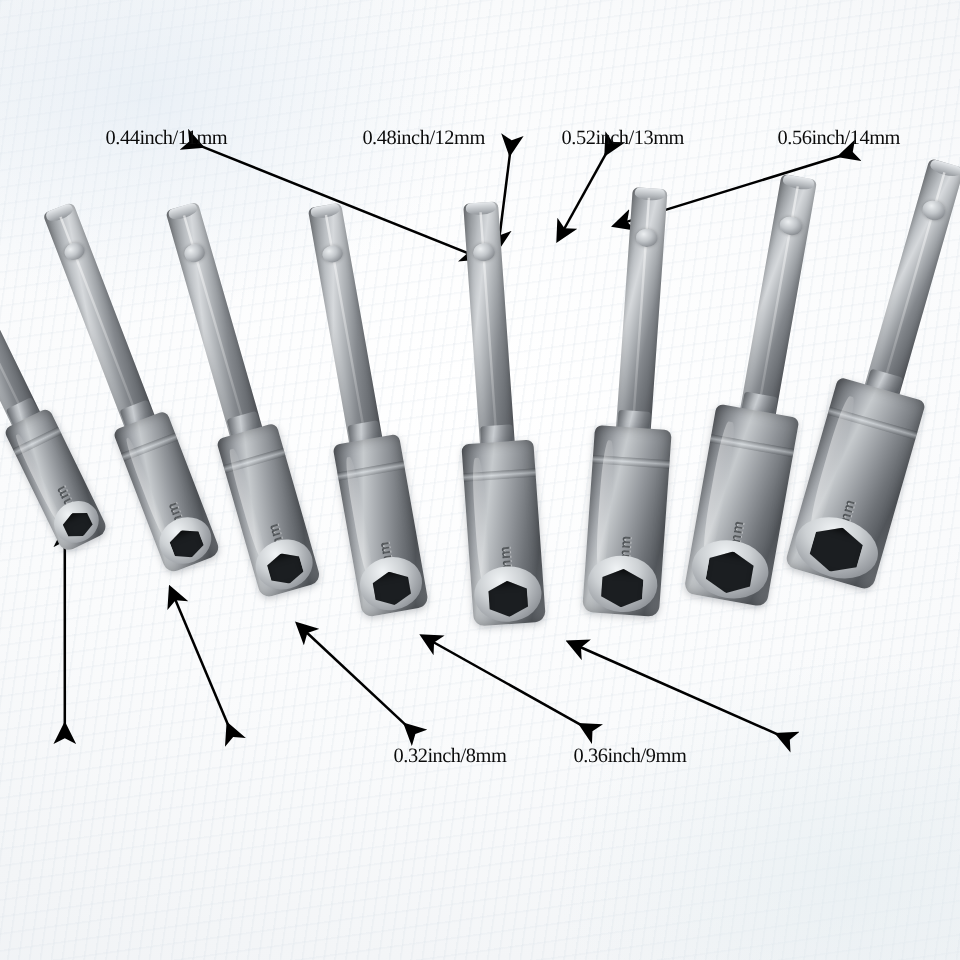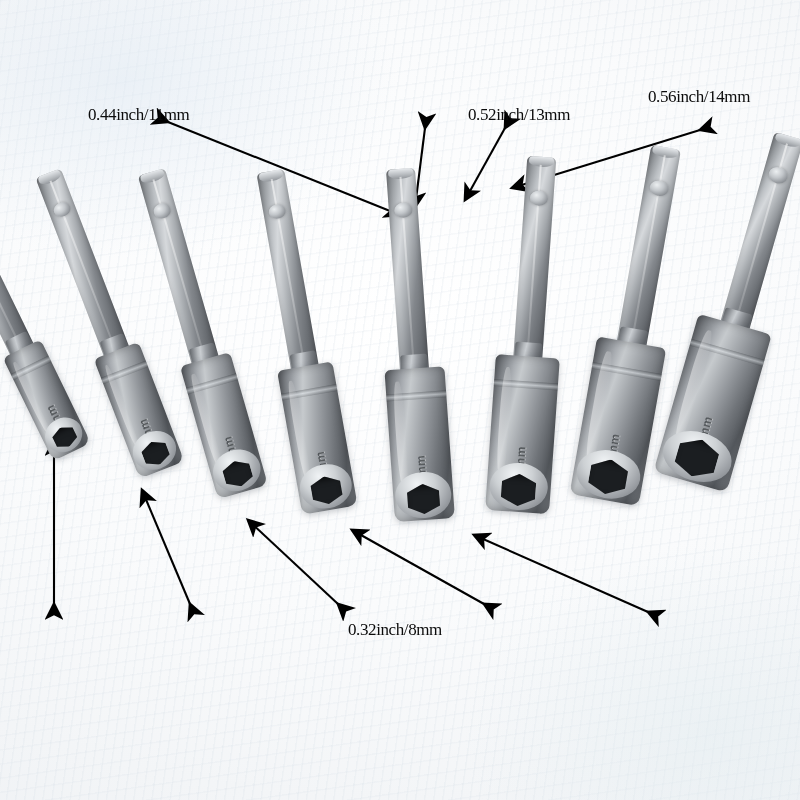--- a/index.html
+++ b/index.html
@@ -250,16 +250,18 @@
       <line x1="700" y1="130" x2="512" y2="188"></line>
 
       <line x1="54" y1="604" x2="54" y2="440"></line>
       <line x1="190" y1="604" x2="142" y2="490"></line>
       <line x1="338" y1="604" x2="248" y2="520"></line>
       <line x1="484" y1="604" x2="352" y2="530"></line>
       <line x1="648" y1="612" x2="474" y2="535"></line>
     </g>
   </svg>
 <div class="label" style="left: 88px; top: 105px; z-index: 60;">0.44inch/11mm</div>
+    <div class="label" style="left: 302px; top: 105px; z-index: 60;">0.48inch/12mm</div>
     <div class="label" style="left: 468px; top: 105px; z-index: 60;">0.52inch/13mm</div>
-    <div class="label" style="left: 648px; top: 87px; z-index: 60;">0.56inch/14mm</div>
-    <div class="label" style="left: 348px; top: 620px; z-index: 60;">0.32inch/8mm</div>
+    <div class="label" style="left: 648px; top: 105px; z-index: 60;">0.56inch/14mm</div>
+    <div class="label" style="left: 328px; top: 620px; z-index: 60;">0.32inch/8mm</div>
+    <div class="label" style="left: 478px; top: 620px; z-index: 60;">0.36inch/9mm</div>
   </div>
 
 </body></html>

